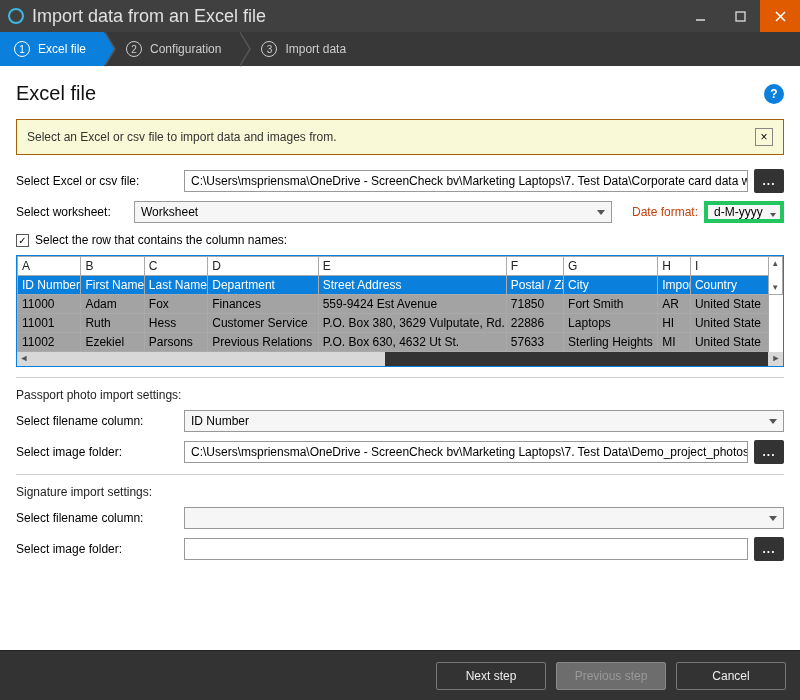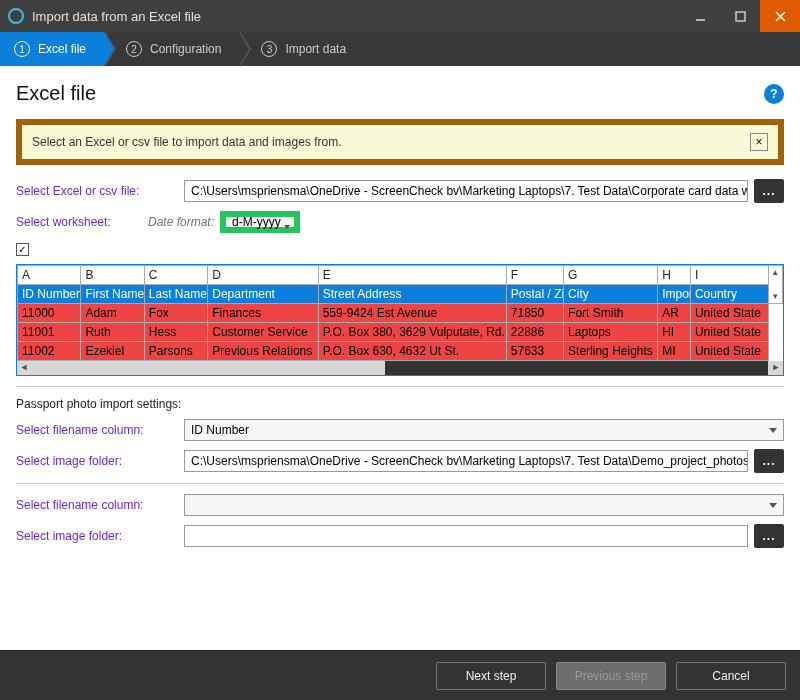--- a/index.html
+++ b/index.html
@@ -1,61 +1,61 @@
 <!DOCTYPE html>
 <html><head>
 <meta charset="utf-8">
 <style>
   * { box-sizing: border-box; margin: 0; padding: 0; font-family: "Segoe UI", Arial, sans-serif; font-size: 12px; }
   body { background: #4a4a4a; width: 800px; height: 700px; overflow: hidden; }
   .titlebar { height: 32px; background: #404040; display: flex; align-items: center; padding-left: 8px; color: #fff; }
   .titlebar .tb-icon { width: 16px; height: 16px; border: 2px solid #3cb7e0; border-radius: 50%; margin-right: 8px; }
-  .titlebar .tb-title { flex: 1; color: #e0e0e0; font-size: 13px; }
+  .titlebar .tb-title { flex: 1; color: #e0e0e0; font-size: 18px; }
   .tb-btn { width: 40px; height: 32px; display: flex; align-items: center; justify-content: center; color: #ddd; }
   .tb-btn.close { background: #e05a00; color: #fff; }
   .tb-btn svg { width: 11px; height: 11px; }
 
   .steps { height: 34px; background: #383838; display: flex; align-items: stretch; }
   .step { display: flex; align-items: center; padding: 0 18px 0 14px; color: #ccc; position: relative; }
   .step.active { background: #0a7fdc; color: #fff; }
   .step-num { width: 16px; height: 16px; border: 1.5px solid currentColor; border-radius: 50%; display: flex; align-items: center; justify-content: center; font-size: 10px; margin-right: 8px; }
   .step-chevron { position: absolute; right: -10px; top: 0; width: 0; height: 0; border-top: 17px solid transparent; border-bottom: 17px solid transparent; z-index: 2; }
   .step.active .step-chevron { border-left: 10px solid #0a7fdc; }
   .step:not(.active) .step-chevron { border-left: 10px solid #383838; }
   .step-chevron-bg { position: absolute; right: -12px; top: -1px; width: 0; height: 0; border-top: 18px solid transparent; border-bottom: 18px solid transparent; border-left: 11px solid #555; z-index: 1; }
 
   .content { background: #fff; margin: 0; padding: 16px 16px 10px 16px; height: calc(700px - 32px - 34px - 50px); overflow: hidden; }
   .heading-row { display: flex; align-items: center; margin-bottom: 14px; }
   .heading { font-size: 20px; color: #111; flex: 1; }
   .help-btn { width: 20px; height: 20px; background: #0a7fdc; color: #fff; border-radius: 50%; display: flex; align-items: center; justify-content: center; font-weight: bold; }
 
-  .info-banner { background: #f9f9d8; border: 6px solid #a16207; padding: 8px 10px; display: flex; align-items: center; margin-bottom: 14px; }
+  .info-banner { background: #f9f9d8; border: 1px solid #a16207; padding: 8px 10px; display: flex; align-items: center; margin-bottom: 14px; }
   .info-banner .msg { flex: 1; color: #333; }
   .info-close { width: 18px; height: 18px; border: 1px solid #888; display: flex; align-items: center; justify-content: center; font-family: Arial; }
 
   .form-row { display: flex; align-items: center; margin-bottom: 8px; gap: 6px; }
-  .form-label { width: 162px; color: #6d28d9; }
+  .form-label { width: 162px; color: #000000; }
   .form-label.short { width: 112px; }
   .txt-input { flex: 1; border: 1px solid #999; padding: 3px 6px; height: 22px; background: #fff; overflow: hidden; white-space: nowrap; }
   .browse-btn { width: 30px; height: 24px; background: #333; color: #fff; display: flex; align-items: center; justify-content: center; border-radius: 2px; font-weight: bold; letter-spacing: 1px; }
   .select { flex: 1; border: 1px solid #999; height: 22px; background: #f6f6f6; padding: 2px 6px; display: flex; align-items: center; position: relative; }
   .select::after { content: ""; position: absolute; right: 6px; top: 8px; border-left: 4px solid transparent; border-right: 4px solid transparent; border-top: 5px solid #555; }
-  .date-label { margin-left: 14px; color: #737373; font-style: italic; }
-  .date-select { width: 80px; border: 6px solid #22c55e; height: 22px; background: #f6f6f6; padding: 2px 6px; display: flex; align-items: center; position: relative; }
+  .date-label { margin-left: 14px; color: #c2410c; }
+  .date-select { width: 80px; border: 4px solid #22c55e; height: 22px; background: #f6f6f6; padding: 2px 6px; display: flex; align-items: center; position: relative; }
   .date-select::after { content: ""; position: absolute; right: 4px; top: 8px; border-left: 3px solid transparent; border-right: 3px solid transparent; border-top: 4px solid #555; }
 
   .checkbox-row { display: flex; align-items: center; margin: 10px 0 8px 0; gap: 6px; }
   .chk { width: 13px; height: 13px; border: 1px solid #555; display: flex; align-items: center; justify-content: center; font-size: 10px; color: #000; }
 
   .grid-wrap { border: 1px solid #0a7fdc; }
   .grid { width: 100%; border-collapse: collapse; table-layout: fixed; }
   .grid th, .grid td { border: 1px solid #aaa; padding: 2px 4px; text-align: left; overflow: hidden; white-space: nowrap; height: 19px; font-size: 12px; }
   .grid thead tr:first-child th { background: #fff; color: #222; font-weight: normal; }
   .grid thead tr.sel th { background: #0a7fdc; color: #fff; font-weight: normal; }
-  .grid td { background: #ef4444; margin-left: 16px; }
+  .grid td { background: #a3a3a3; margin-left: 16px; }
   .vscroll-cell { background: #e4e4e4; padding:0; }
   .hscroll { height: 14px; background: linear-gradient(to right, #d8d8d8 0%, #d8d8d8 48%, #333 48%, #333 98%, #d8d8d8 98%); display:flex; justify-content: space-between; padding:0 1px;}
   .hscroll .arrow { width:12px; height:12px; display:flex; align-items:center; justify-content:center; color:#555; font-size:9px; background:#d8d8d8;}
   .hscroll .arrow.r { background:#d8d8d8;}
 
   .divider { border: none; border-top: 1px solid #ccc; margin: 10px 0; }
   .section-label { color: #222; margin-bottom: 8px; }
   .records-row { margin: 8px 0 4px 0; color: #222; }
 
   .footer { height: 50px; background: #333; display: flex; align-items: center; justify-content: flex-end; padding: 0 14px; gap: 10px; border-top: 1px solid #222; }
@@ -117,28 +117,32 @@
   </div>
 
   <div class="form-row">
     <div class="form-label">Select Excel or csv file:</div>
     <div class="txt-input">C:\Users\mspriensma\OneDrive - ScreenCheck bv\Marketing Laptops\7. Test Data\Corporate card data with phot</div>
     <div class="browse-btn">...</div>
   </div>
 
   <div class="form-row">
     <div class="form-label short">Select worksheet:</div>
+    <div class="select">
+        <span>Worksheet</span>
+      </div>
     <div class="date-label">Date format:</div>
     <div class="date-select">
         <span>d-M-yyyy</span>
       </div>
   </div>
 
   <div class="checkbox-row">
     <div class="chk">✓</div>
+    <div>Select the row that contains the column names:</div>
   </div>
 
   <div class="grid-wrap">
     <table class="grid" id="grid-table">
         <colgroup>
           <col style="width:62px">
           <col style="width:62px">
           <col style="width:62px">
           <col style="width:108px">
           <col style="width:184px">
@@ -231,20 +235,21 @@
       </div>
   </div>
   <div class="form-row">
     <div class="form-label">Select image folder:</div>
     <div class="txt-input">C:\Users\mspriensma\OneDrive - ScreenCheck bv\Marketing Laptops\7. Test Data\Demo_project_photos</div>
     <div class="browse-btn">...</div>
   </div>
 
   <hr class="divider">
 
+  <div class="section-label">Signature import settings:</div>
   <div class="form-row">
     <div class="form-label">Select filename column:</div>
     <div class="select">
         <span></span>
       </div>
   </div>
   <div class="form-row">
     <div class="form-label">Select image folder:</div>
     <div class="txt-input"></div>
     <div class="browse-btn">...</div>

